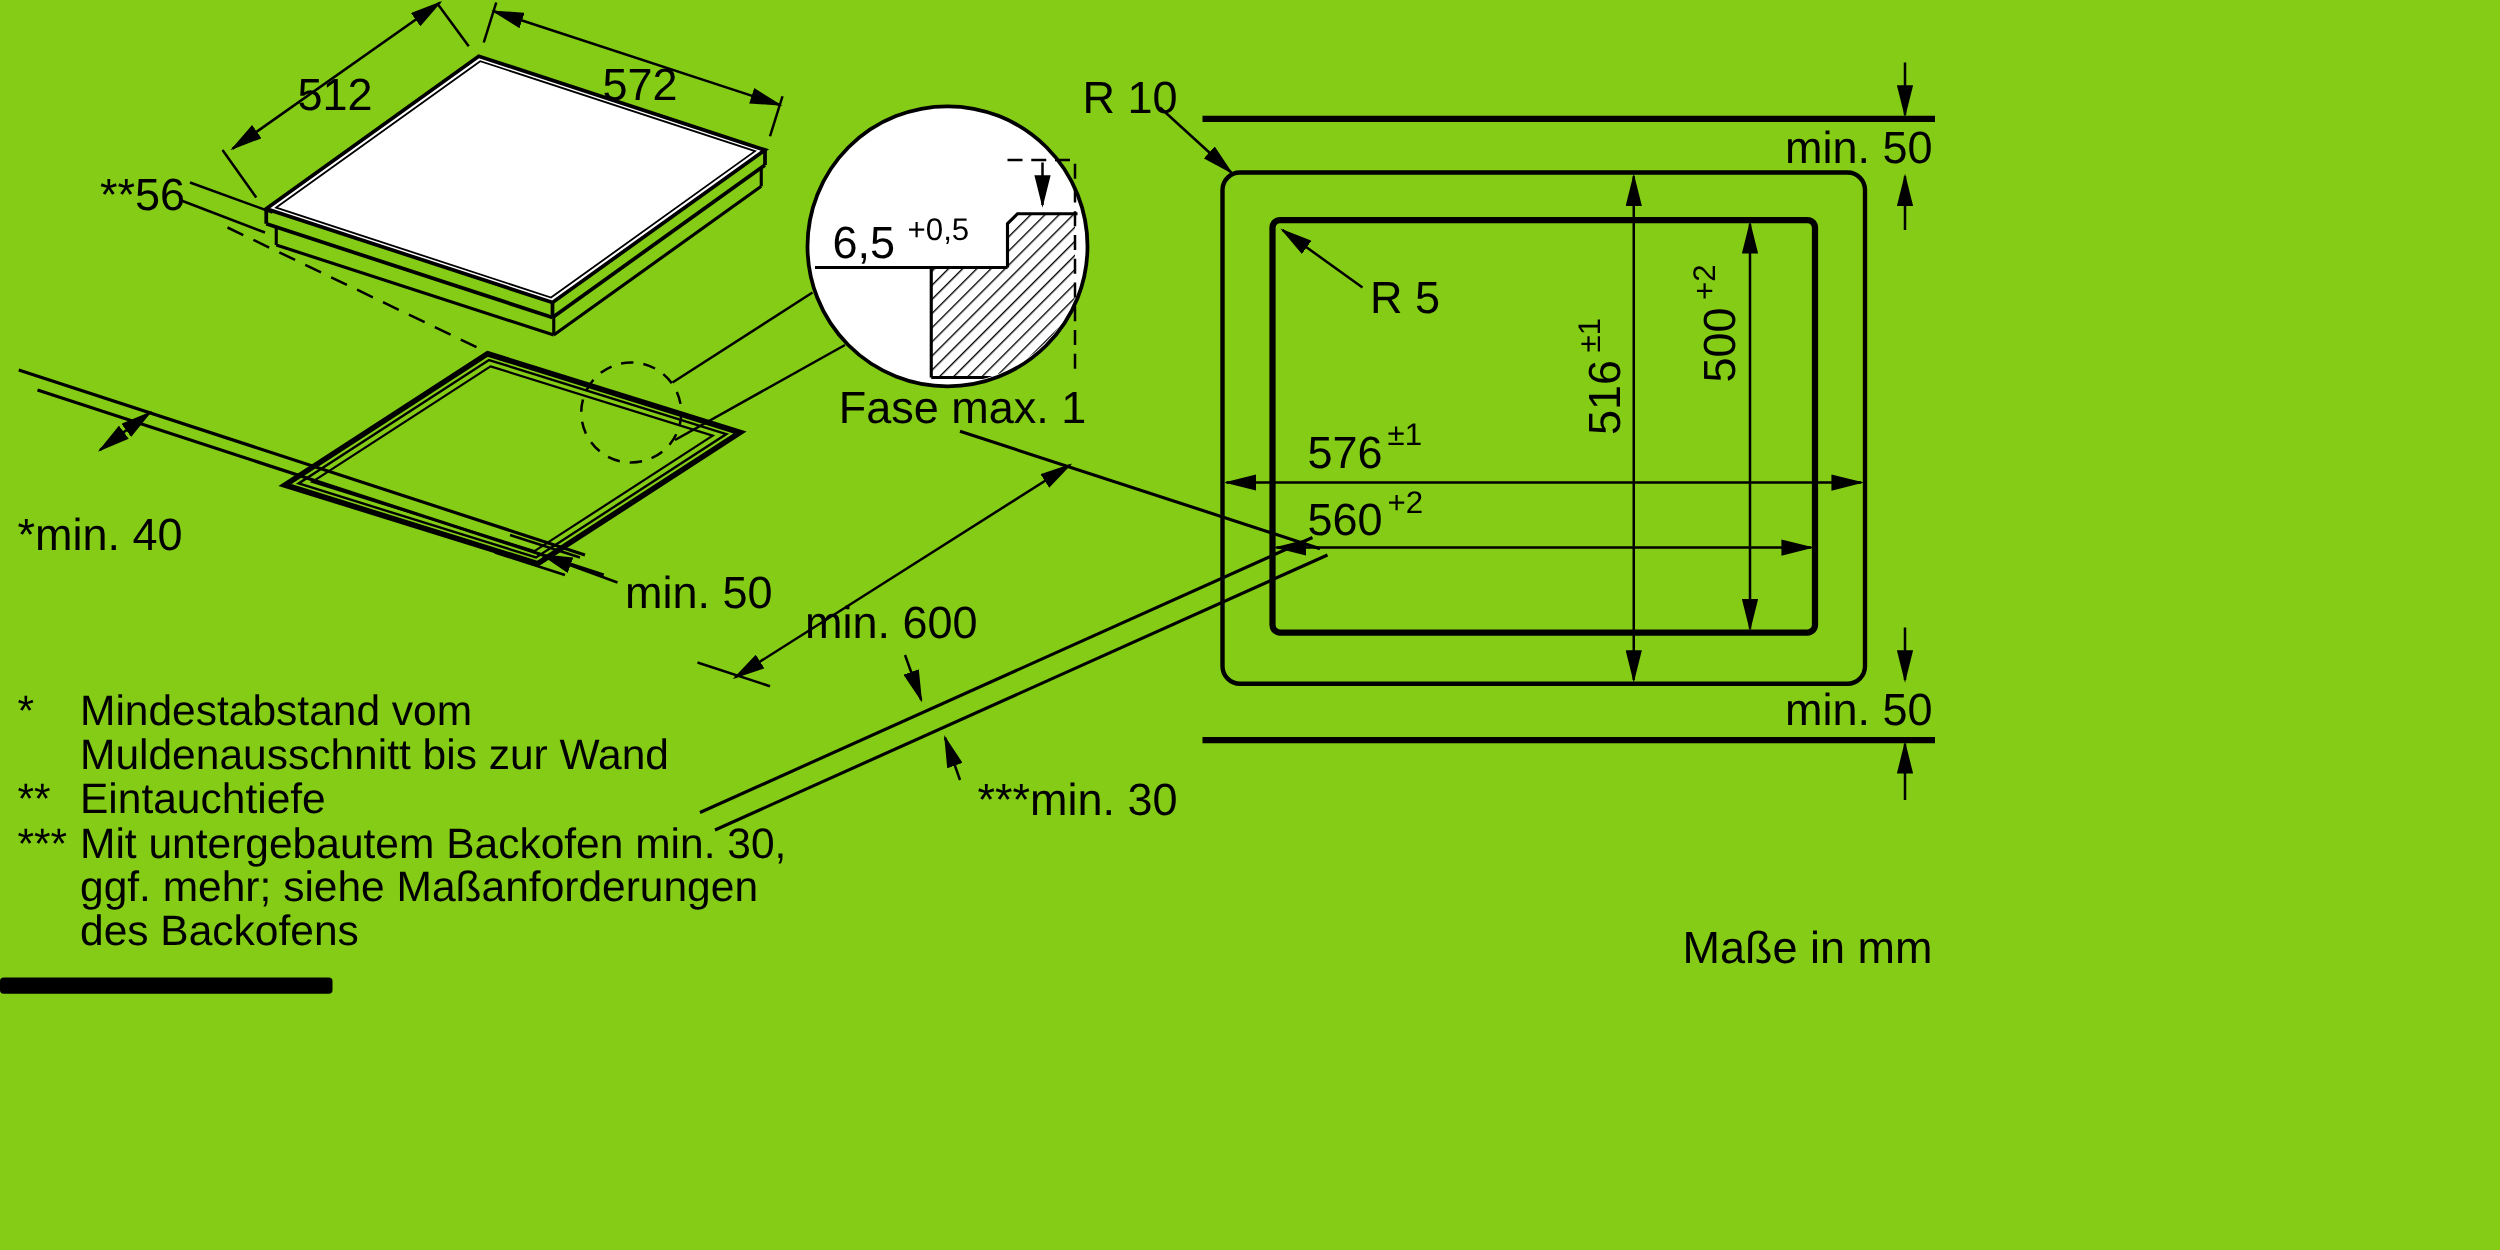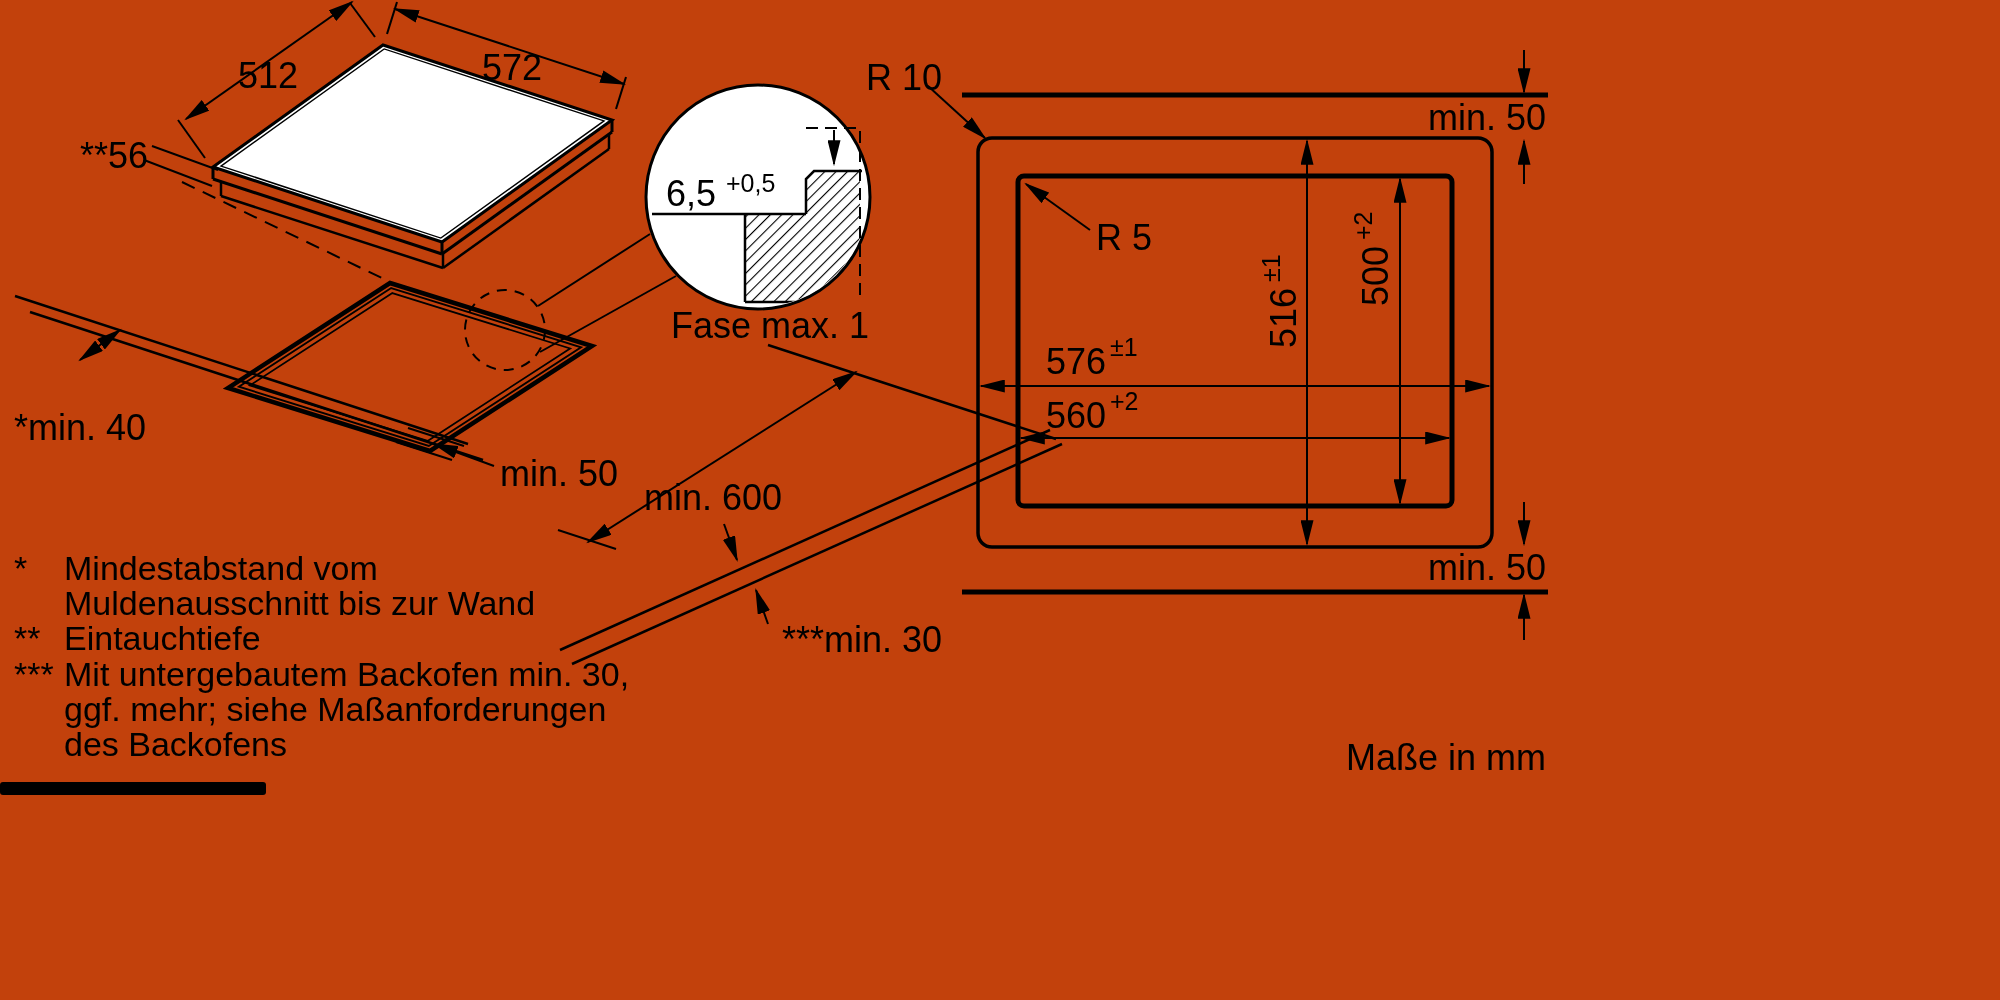--- a/index.html
+++ b/index.html
@@ -1,16 +1,16 @@
 <!DOCTYPE html>
 <html><head>
 <meta charset="utf-8">
 <style>
   html,body{margin:0;padding:0;background:#fff;}
-  .canvas{position:relative;width:2000px;height:1000px;background:#c2410c;overflow:hidden;}
+  .canvas{position:relative;width:2000px;height:1000px;background:#84cc16;overflow:hidden;}
   svg text{font-family:"Liberation Sans","DejaVu Sans",sans-serif;fill:#000;}
   .t36{font-size:36px;}
   .t34{font-size:34px;}
   .t25{font-size:25px;}
   .ln{stroke:#000;fill:none;}
 </style>
 </head>
 <body>
 
 <div class="canvas">

